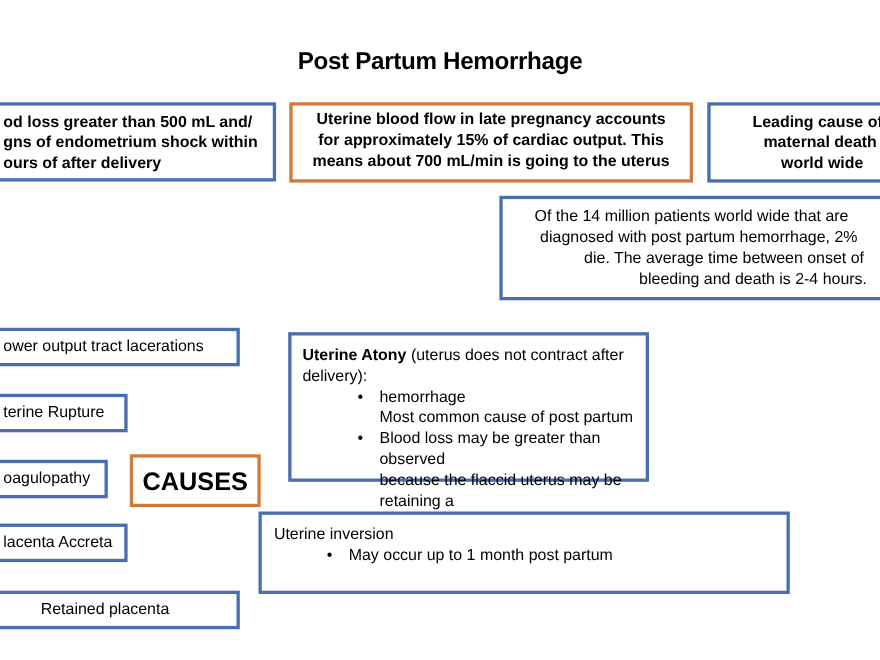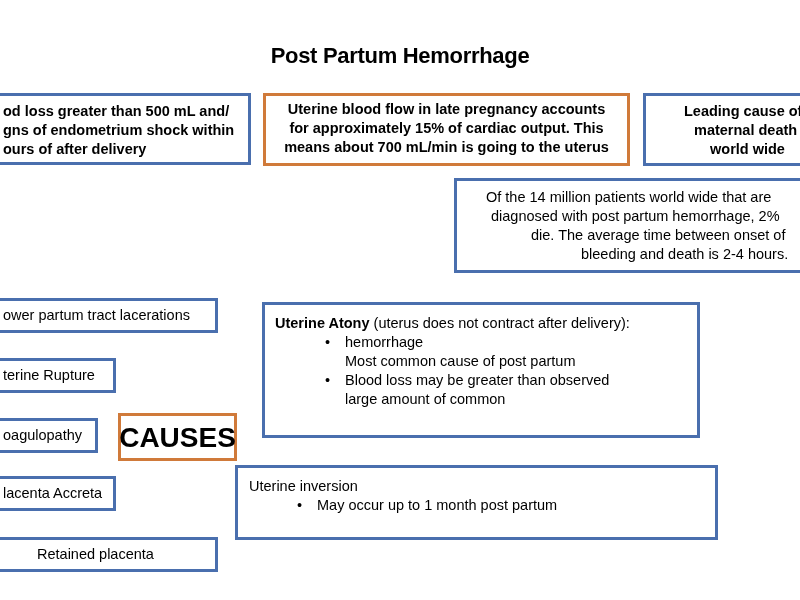--- a/index.html
+++ b/index.html
@@ -41,54 +41,55 @@
 </div>
 
 <div class="box" style="left:454px; top:178px; width:400px; height:95px; padding-top:7px; font-size:14.5px;">
   <div style="padding-left:29px;">Of the 14 million patients world wide that are</div>
   <div style="padding-left:34px;">diagnosed with post partum hemorrhage, 2%</div>
   <div style="padding-left:74px;">die. The average time between onset of</div>
   <div style="padding-left:124px;">bleeding and death is 2-4 hours.</div>
 </div>
 
 <div class="box single" style="left:-20px; top:298px; width:238px; height:35px; padding-left:20px;">
-  <span>ower partum tract lacerations</span>
+  <span>ower output tract lacerations</span>
 </div>
 
 <div class="box single" style="left:-20px; top:358px; width:136px; height:35px; padding-left:20px;">
   <span>terine Rupture</span>
 </div>
 
 <div class="box single" style="left:-20px; top:418px; width:118px; height:35px; padding-left:20px;">
   <span>oagulopathy</span>
 </div>
 
 <div class="box single" style="left:-20px; top:476px; width:136px; height:35px; padding-left:20px;">
   <span>lacenta Accreta</span>
 </div>
 
 <div class="box single" style="left:-20px; top:537px; width:238px; height:35px; padding-left:54px;">
   <span>Retained placenta</span>
 </div>
 
-<div class="box orange single" style="left:118px; top:413px; width:119px; height:48px; justify-content:center; font-weight:bold; font-size:28px;">
+<div class="box orange single" style="left:118px; top:413px; width:119px; height:48px; justify-content:center; font-weight:bold; font-size:23px;">
   <span>CAUSES</span>
 </div>
 
-<div class="box" style="left:262px; top:302px; width:438px; height:136px; padding:9px 0 0 10px;">
+<div class="box" style="left:262px; top:302px; width:328px; height:136px; padding:9px 0 0 10px;">
   <div>
     <span class="bold">Uterine Atony</span><span> (uterus does not contract after delivery):</span>
   </div>
   <ul class="bl" style="padding-left:70px;">
     <li>
       <div>hemorrhage</div>
       <div>Most common cause of post partum</div>
     </li>
     <li>
       <div>Blood loss may be greater than observed</div>
+      <div>because the flaccid uterus may be retaining a</div>
       <div>large amount of common</div>
     </li>
   </ul>
 </div>
 
 <div class="box" style="left:235px; top:465px; width:483px; height:75px; padding:9px 0 0 11px;">
   <div>Uterine inversion</div>
   <ul class="bl" style="padding-left:68px;">
     <li>May occur up to 1 month post partum</li>
   </ul>

